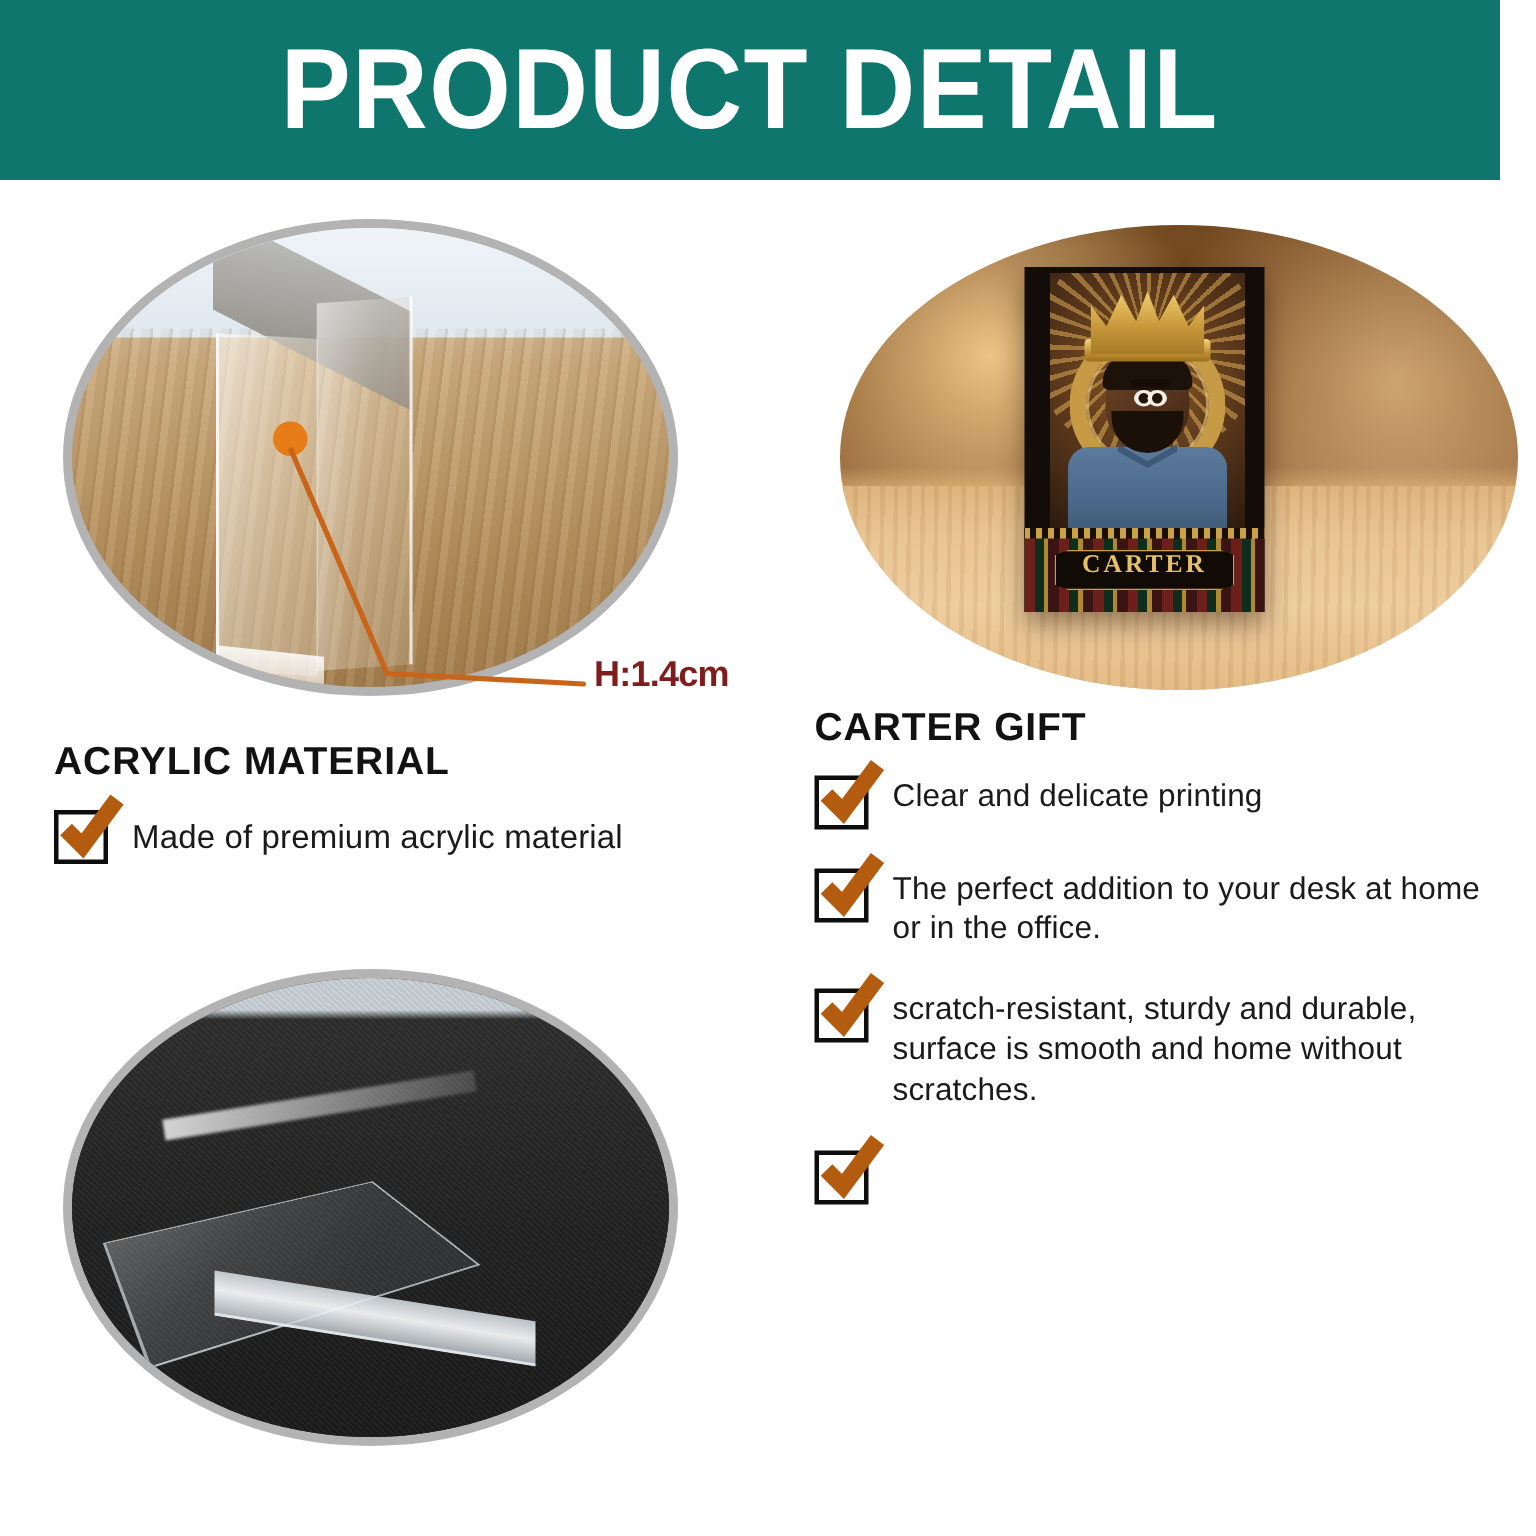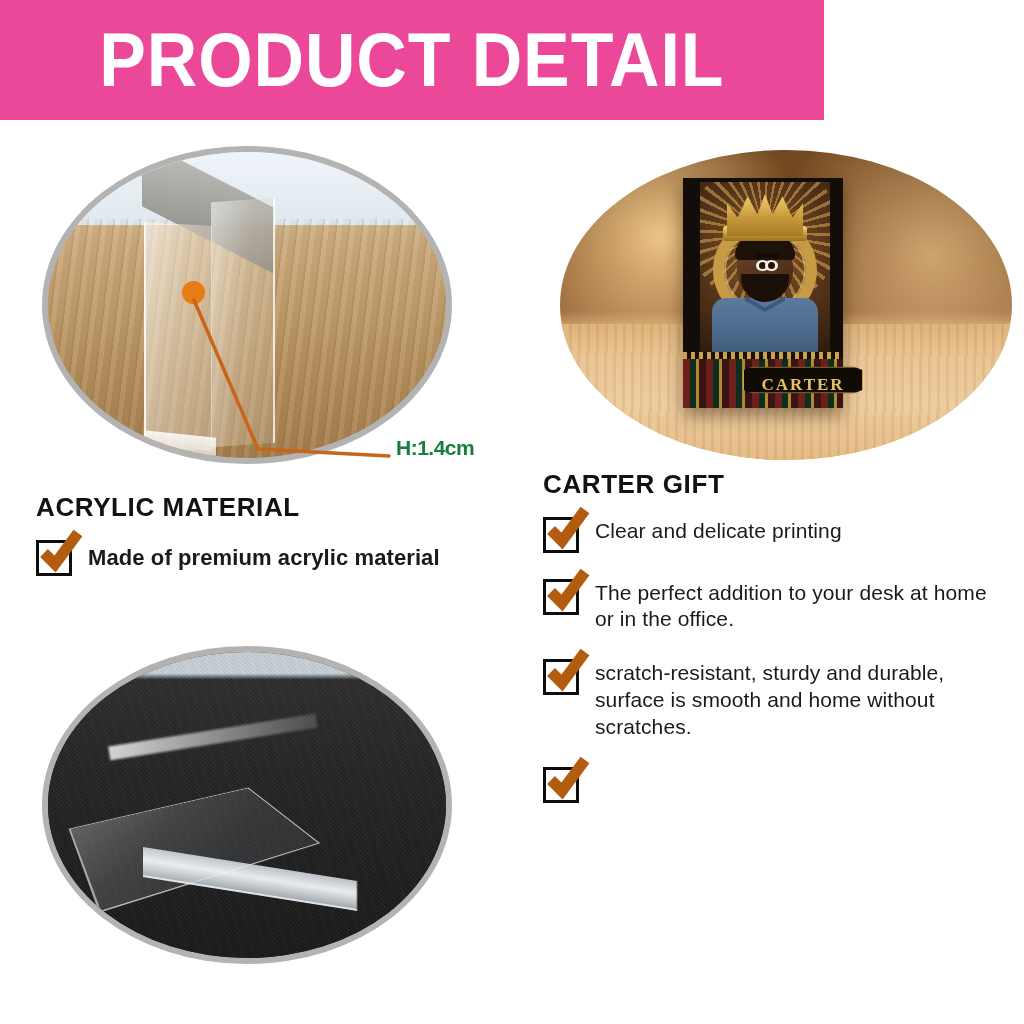--- a/index.html
+++ b/index.html
@@ -8,22 +8,22 @@
     background: #ffffff;
     font-family: "Liberation Sans", sans-serif;
     position: relative;
     overflow: hidden;
   }
 
   
   .header-banner {
     position: absolute;
     left: 0; top: 0;
-    width: 824px; height: 120px;
-    background: #ec4899;
+    width: 1000px; height: 120px;
+    background: #0f766e;
     display: flex;
     align-items: center;
     justify-content: center;
   }
   .header-title {
     color: #ffffff;
     font-family: "Liberation Sans Narrow", "Liberation Sans", sans-serif;
     font-size: 76px;
     font-weight: bold;
     letter-spacing: 1px;
@@ -105,23 +105,23 @@
     position: absolute;
     left: 182px; top: 281px;
     width: 23px; height: 23px;
     border-radius: 50%;
     background: #e77c17;
   }
   .callout-line { position: absolute; left: 0; top: 0; width: 1024px; height: 1024px; pointer-events: none; }
   .dim-label {
     position: absolute;
     left: 396px; top: 436px;
-    color: #15803d;
+    color: #7f1d1d;
     font-family: "Liberation Sans", sans-serif;
-    font-size: 21px;
+    font-size: 24px;
     font-weight: bold;
     letter-spacing: -0.5px;
     white-space: nowrap;
   }
 
   
   #photo-product {
     left: 560px; top: 150px;
     width: 452px; height: 310px;
     background:
@@ -235,21 +235,21 @@
     content:""; position:absolute; left:0; top:0; width:100%; height:7px;
     background: repeating-linear-gradient(90deg,#c9a24a 0 4px, #1a0f07 4px 8px);
   }
   .plaque .ribbon {
     position: absolute; left: 50%; top: 50%;
     transform: translate(-50%,-50%);
     width: 120px; height: 27px;
     background: #110b06;
     border: 1px solid #c9a24a;
     clip-path: polygon(0 14%, 8% 0, 92% 0, 100% 14%, 100% 86%, 92% 100%, 8% 100%, 0 86%);
-    display: flex; align-items: flex-end; justify-content: center; margin-left: 40px;
+    display: flex; align-items: flex-start; justify-content: center;
   }
   .plaque .ribbon-name {
     color: #e6c068;
     font-family: "Liberation Serif", serif;
     font-size: 17px;
     font-weight: bold;
     letter-spacing: 2px;
     line-height: 1;
   }
 
@@ -313,21 +313,21 @@
     margin-bottom: 16px;
     white-space: nowrap;
   }
 
   .feature-list { list-style: none; }
   .feature-item {
     display: flex;
     align-items: flex-start;
     margin-bottom: 24px;
   }
-  #section-acrylic .feature-item { margin-bottom: 0; font-weight: bold; }
+  #section-acrylic .feature-item { margin-bottom: 0; }
 
   .checkbox {
     position: relative;
     flex: 0 0 auto;
     width: 36px; height: 36px;
     border: 3px solid #0d0d0d;
     background: #ffffff;
     margin-right: 16px;
     margin-top: 2px;
   }

